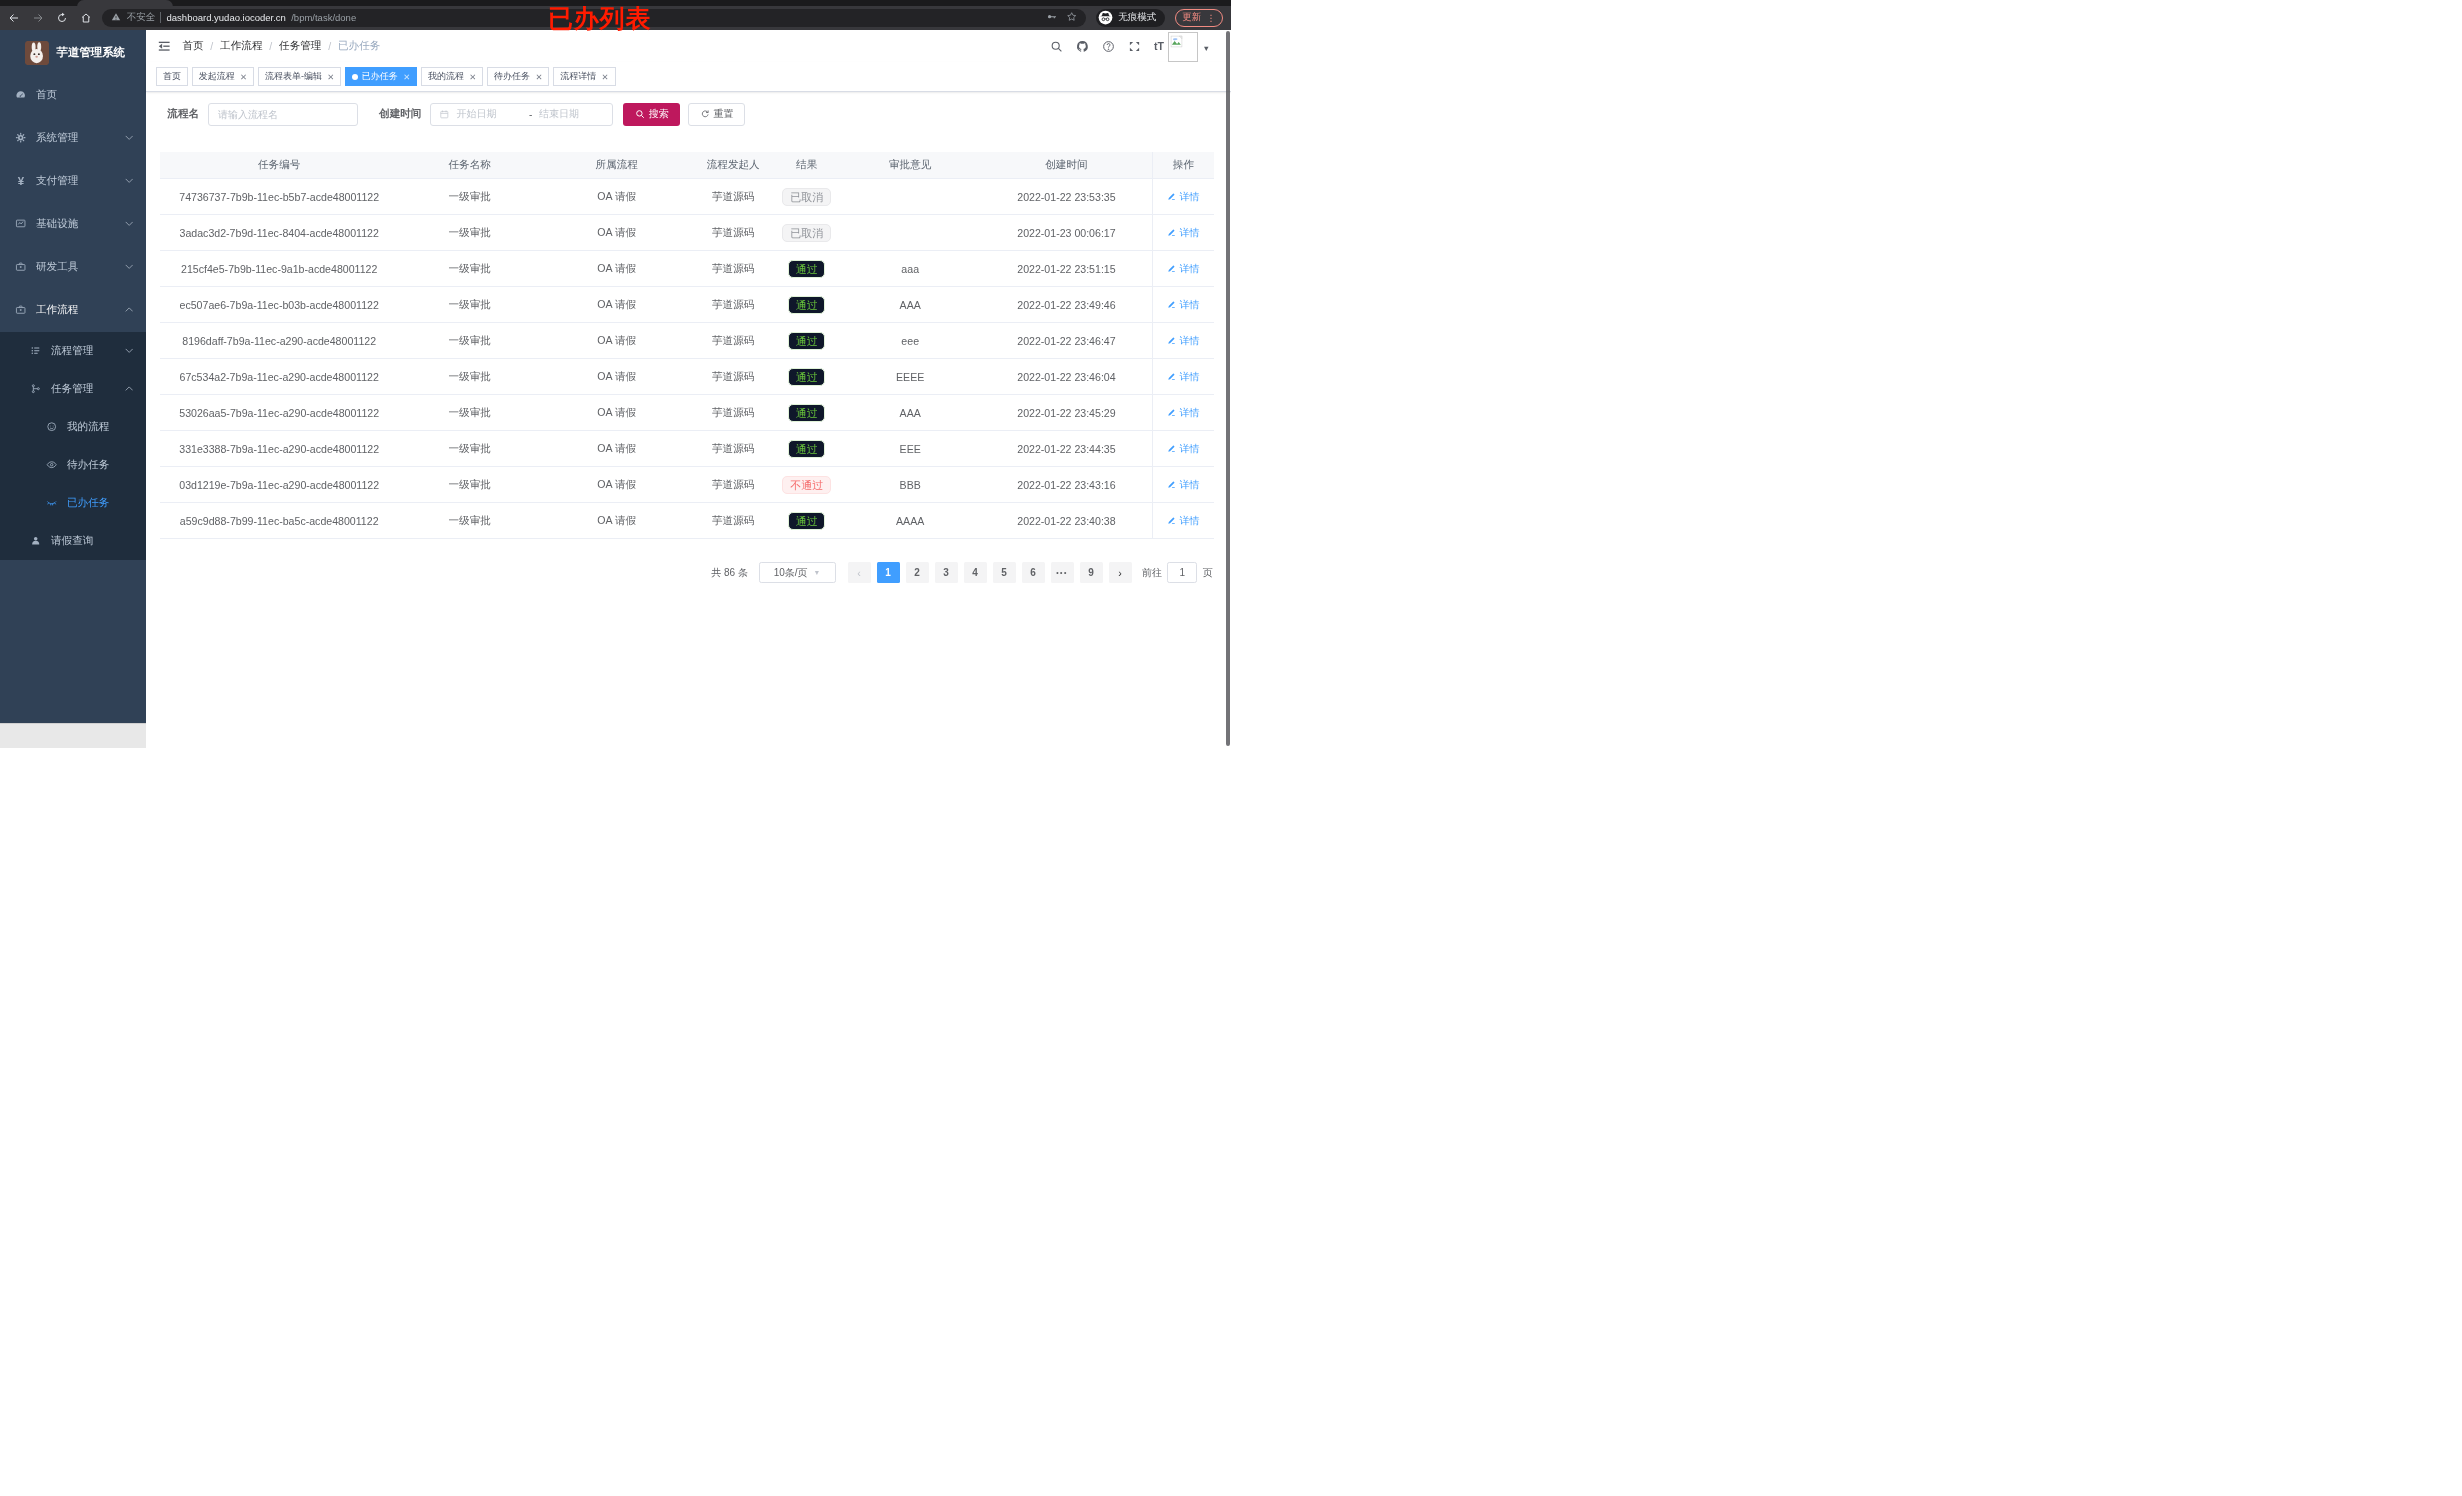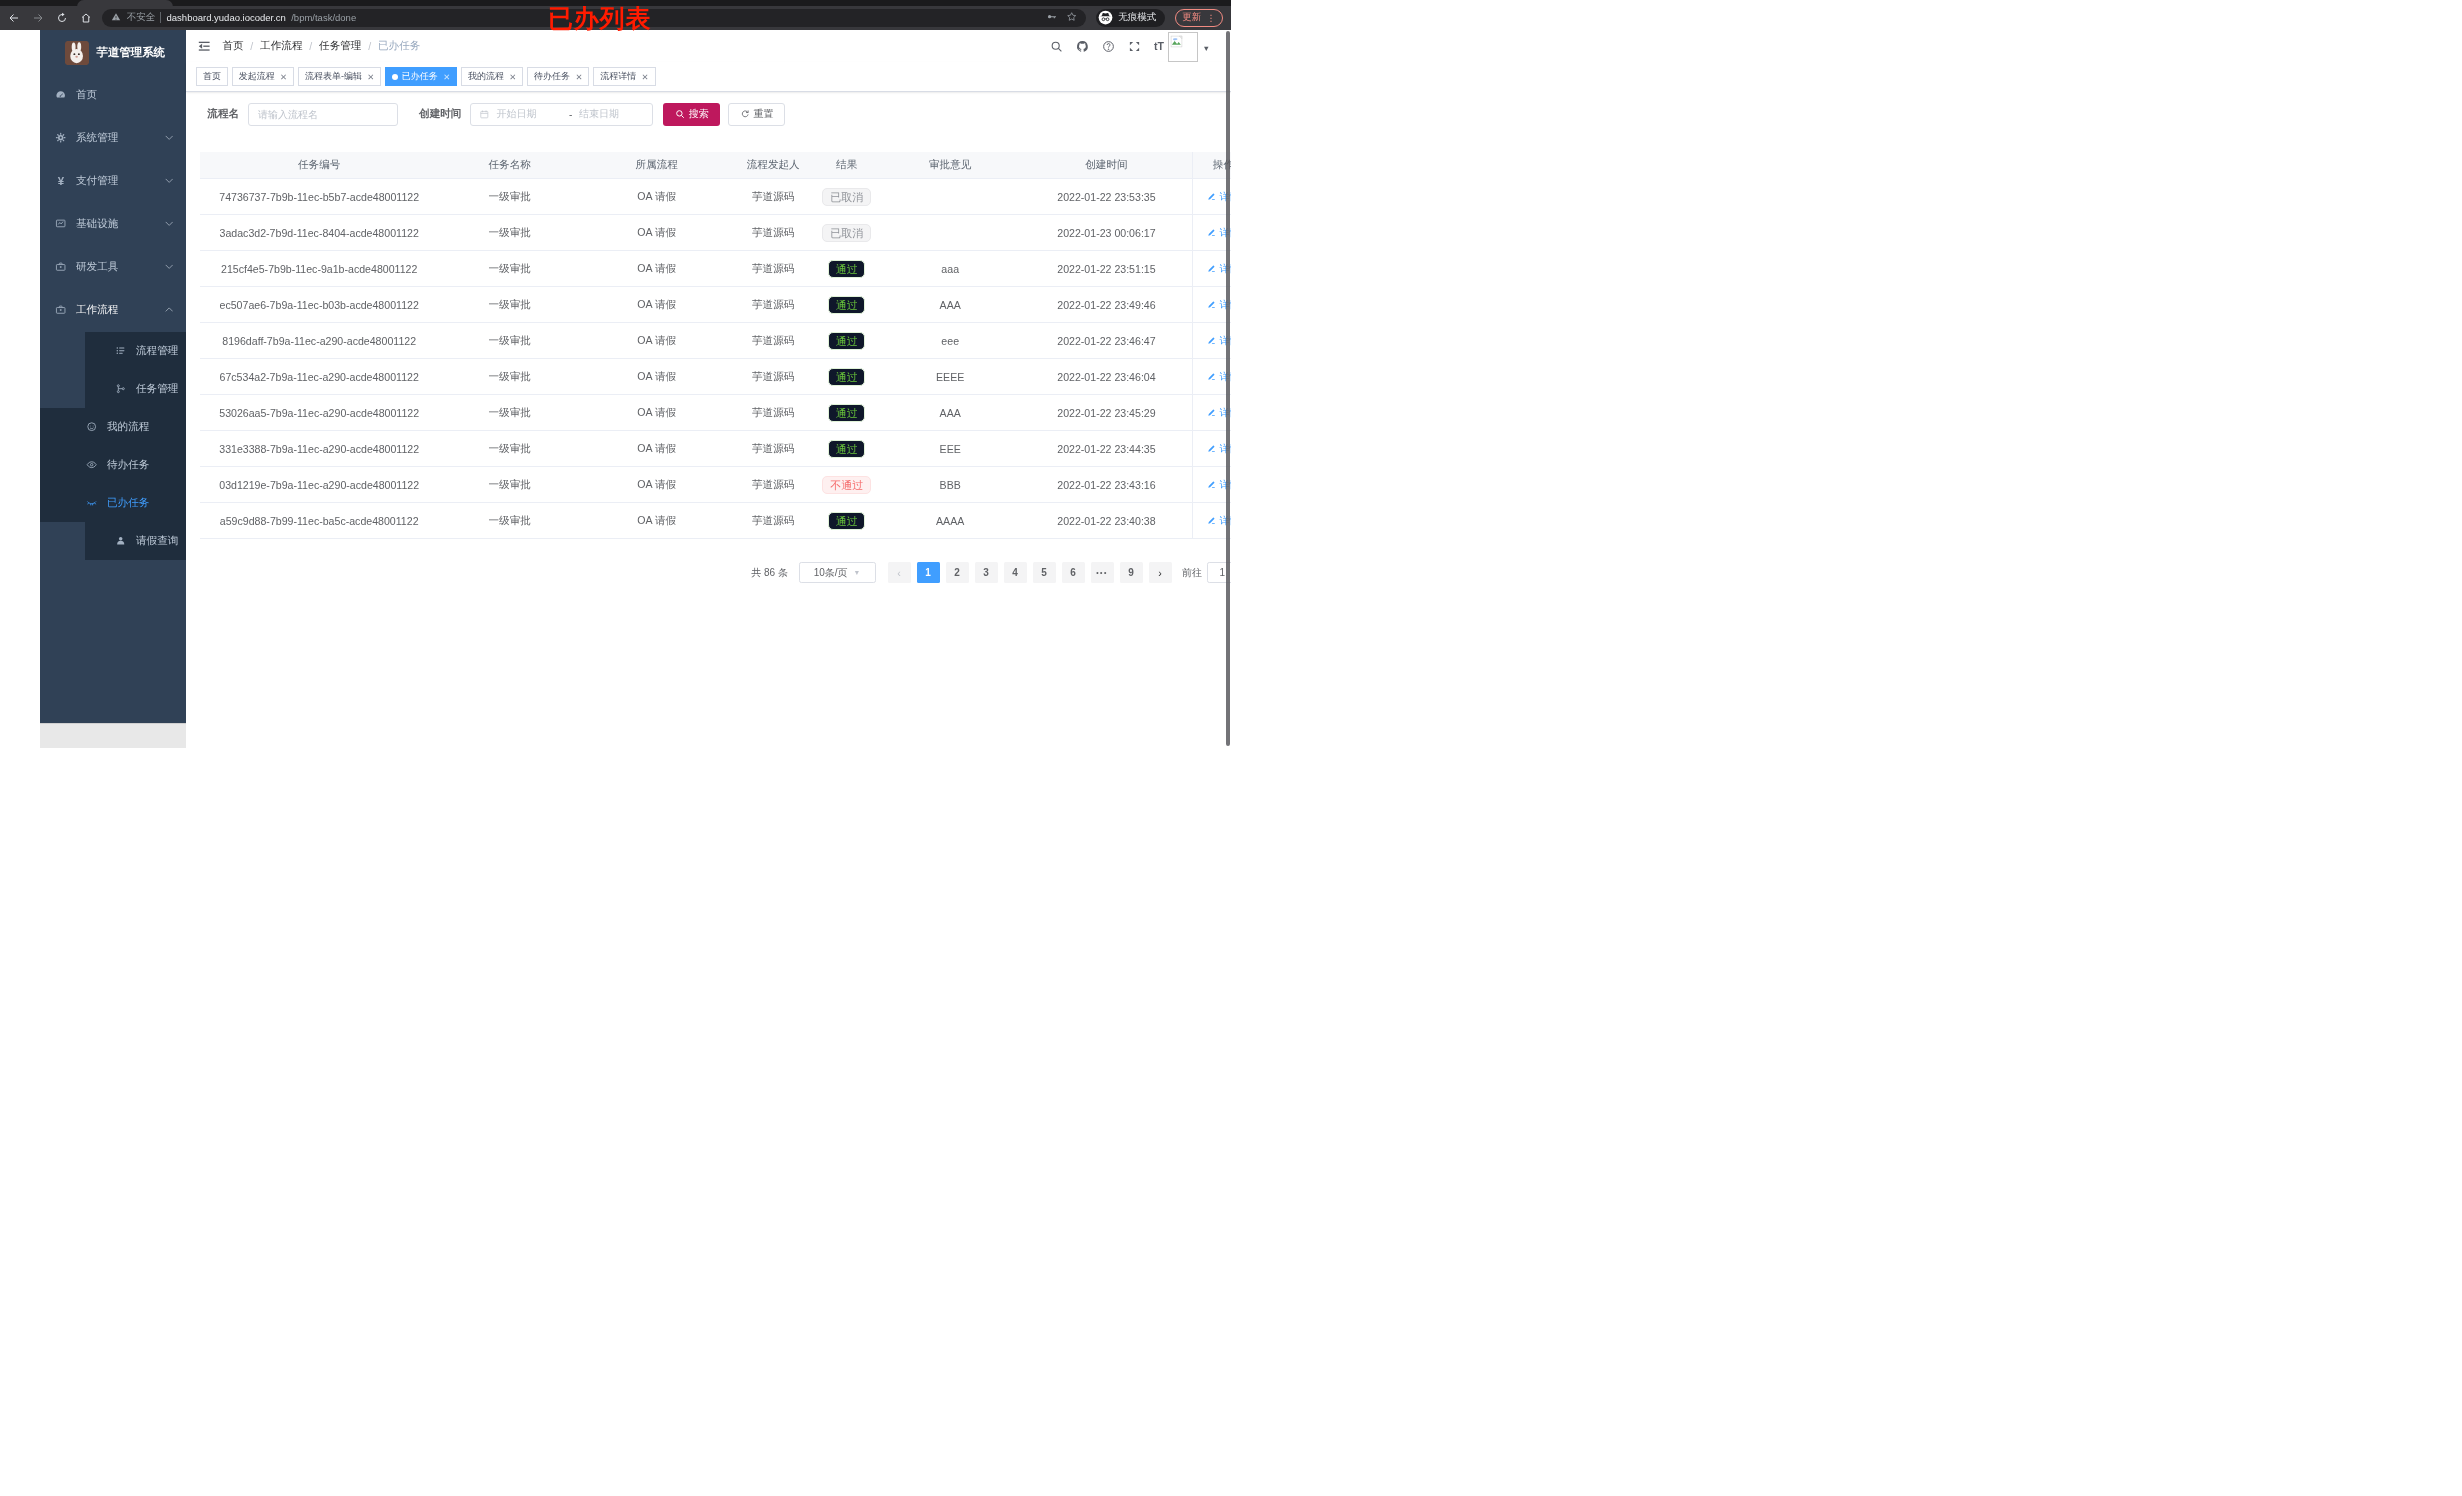--- a/index.html
+++ b/index.html
@@ -25,36 +25,36 @@
   .omni-right svg { width:11.4px; height:11.4px; }
   .incog-badge { height:18px; background:#1f1f22; border-radius:9px; display:flex; align-items:center; gap:5.3px; padding:1.5px 8.4px 1.5px 1.5px; color:#e8eaed; font-size:9.5px; flex:0 0 auto; }
   .incog-ic { width:15px; height:15px; }
   .update-pill { height:17.5px; border:0.8px solid #f28b82; border-radius:9px; display:flex; align-items:center; gap:5.3px; padding:0 6.8px; color:#f28b82; font-size:9.5px; flex:0 0 auto; }
   .update-pill .dots { font-size:9px; letter-spacing:0; }
 
   
   .annotation { position:absolute; left:548px; top:1.5px; font-size:25px; font-weight:600; color:#ff1b00; z-index:60; letter-spacing:0.8px; white-space:nowrap; }
 
   
-  .app { display:flex; height:719px;padding-left:40px; }
+  .app { display:flex; height:719px; }
   .leftcol { width:146px; flex:0 0 146px; display:flex; flex-direction:column; }
   .sidebar { height:693px; background:#304156; overflow:hidden; }
   .side-strip { height:25px; background:#e8e8e8; border-top:0.8px solid #cfcfcf; }
 
   .logo-row { height:39px; display:flex; align-items:center; padding-left:25px; gap:7.6px; margin-top:3px; }
   .logo-img { width:24px; height:24px; border-radius:2.3px; overflow:hidden; flex:0 0 auto; }
   .logo-title { color:#fff; font-size:11.4px; font-weight:700; white-space:nowrap; }
 
   .menu { margin-top:1.5px; }
   .mi { position:relative; display:flex; align-items:center; color:#bfcbd9; font-size:10.6px; cursor:pointer; }
   .mi .icon { width:12px; height:12px; margin-right:9px; display:inline-flex; align-items:center; justify-content:center; color:#a3b1c2; }
   .mi .icon svg { width:11.4px; height:11.4px; }
   .mi .gl { font-size:11.4px; font-weight:700; color:#a3b1c2; }
   .mi.l1 { height:43px; padding-left:15px; }
-  .mi.l2 { height:38px; padding-left:30px;margin-left:45px; }
+  .mi.l2 { height:38px; padding-left:30px; }
   .mi.l3 { height:38px; padding-left:46px; }
   .mi.sub { background:#1f2d3d; }
   .mi.open-parent { color:#f4f4f5; }
   .mi.active { color:#409eff; }
   .mi.active .icon, .mi.active .gl { color:#409eff; }
   .mi .chev { position:absolute; right:13px; color:#9aa7b5; display:flex; }
   .mi .chev svg { width:8.4px; height:5.3px; }
 
   .main { flex:1; background:#fff; position:relative; min-width:0; }
 

